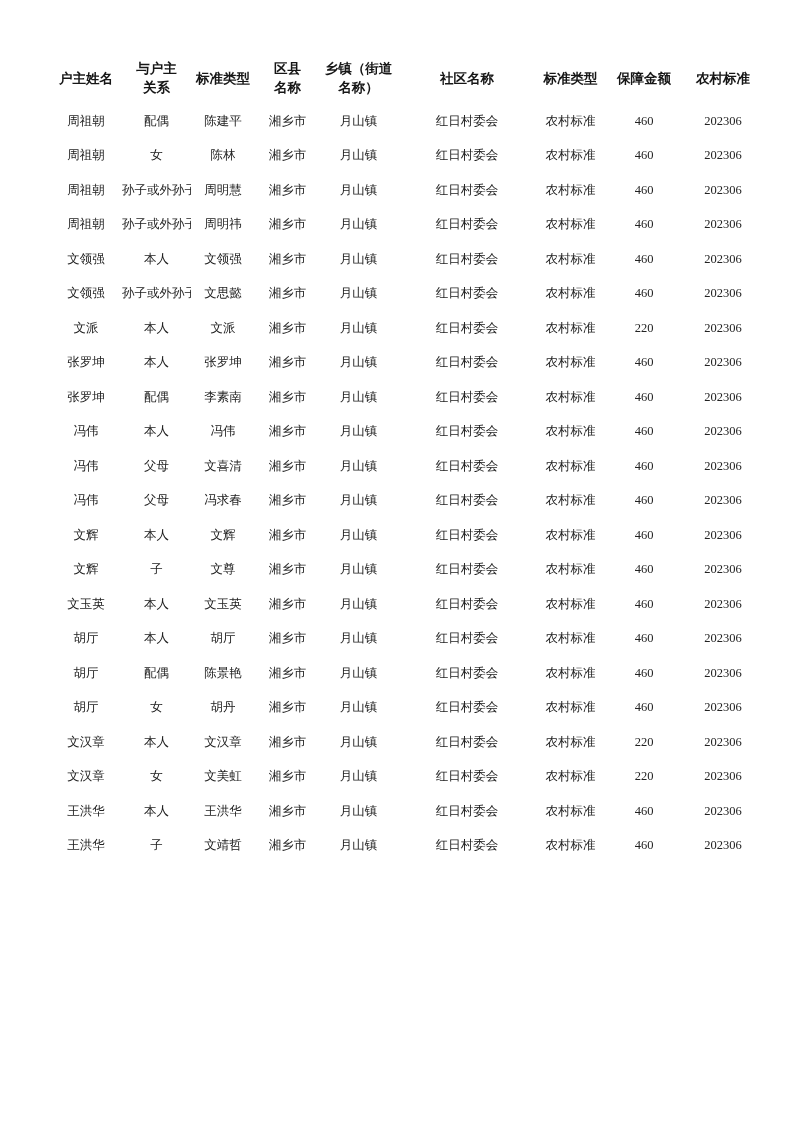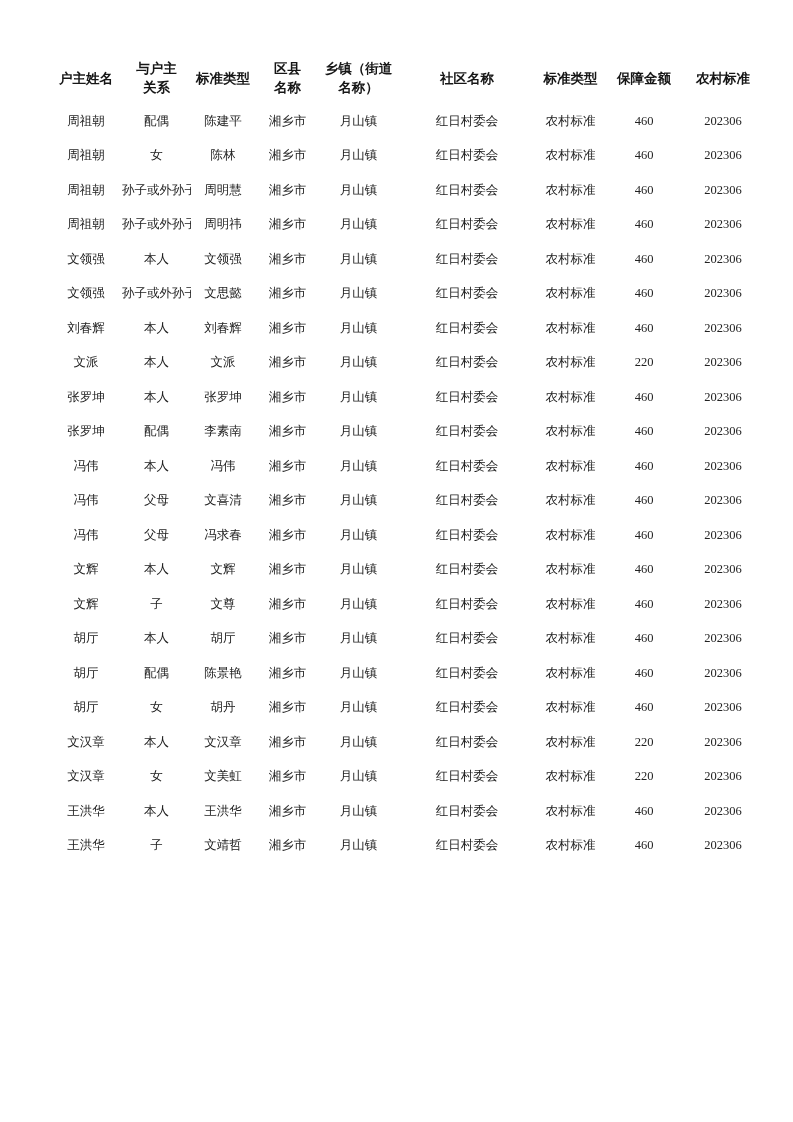--- a/index.html
+++ b/index.html
@@ -258,49 +258,20 @@
           </td>
           <td>
             <div class="cell">460</div>
           </td>
           <td>
             <div class="cell">202306</div>
           </td>
         </tr>
         <tr>
           <td>
-            <div class="cell">刘春辉</div>
-          </td>
-          <td>
-            <div class="cell">本人</div>
-          </td>
-          <td>
-            <div class="cell">刘春辉</div>
-          </td>
-          <td>
-            <div class="cell">湘乡市</div>
-          </td>
-          <td>
-            <div class="cell">月山镇</div>
-          </td>
-          <td>
-            <div class="cell">红日村委会</div>
-          </td>
-          <td>
-            <div class="cell">农村标准</div>
-          </td>
-          <td>
-            <div class="cell">460</div>
-          </td>
-          <td>
-            <div class="cell">202306</div>
-          </td>
-        </tr>
-        <tr>
-          <td>
             <div class="cell">文派</div>
           </td>
           <td>
             <div class="cell">本人</div>
           </td>
           <td>
             <div class="cell">文派</div>
           </td>
           <td>
             <div class="cell">湘乡市</div>
@@ -497,20 +468,49 @@
         </tr>
         <tr>
           <td>
             <div class="cell">文辉</div>
           </td>
           <td>
             <div class="cell">子</div>
           </td>
           <td>
             <div class="cell">文尊</div>
+          </td>
+          <td>
+            <div class="cell">湘乡市</div>
+          </td>
+          <td>
+            <div class="cell">月山镇</div>
+          </td>
+          <td>
+            <div class="cell">红日村委会</div>
+          </td>
+          <td>
+            <div class="cell">农村标准</div>
+          </td>
+          <td>
+            <div class="cell">460</div>
+          </td>
+          <td>
+            <div class="cell">202306</div>
+          </td>
+        </tr>
+        <tr>
+          <td>
+            <div class="cell">文玉英</div>
+          </td>
+          <td>
+            <div class="cell">本人</div>
+          </td>
+          <td>
+            <div class="cell">文玉英</div>
           </td>
           <td>
             <div class="cell">湘乡市</div>
           </td>
           <td>
             <div class="cell">月山镇</div>
           </td>
           <td>
             <div class="cell">红日村委会</div>
           </td>

